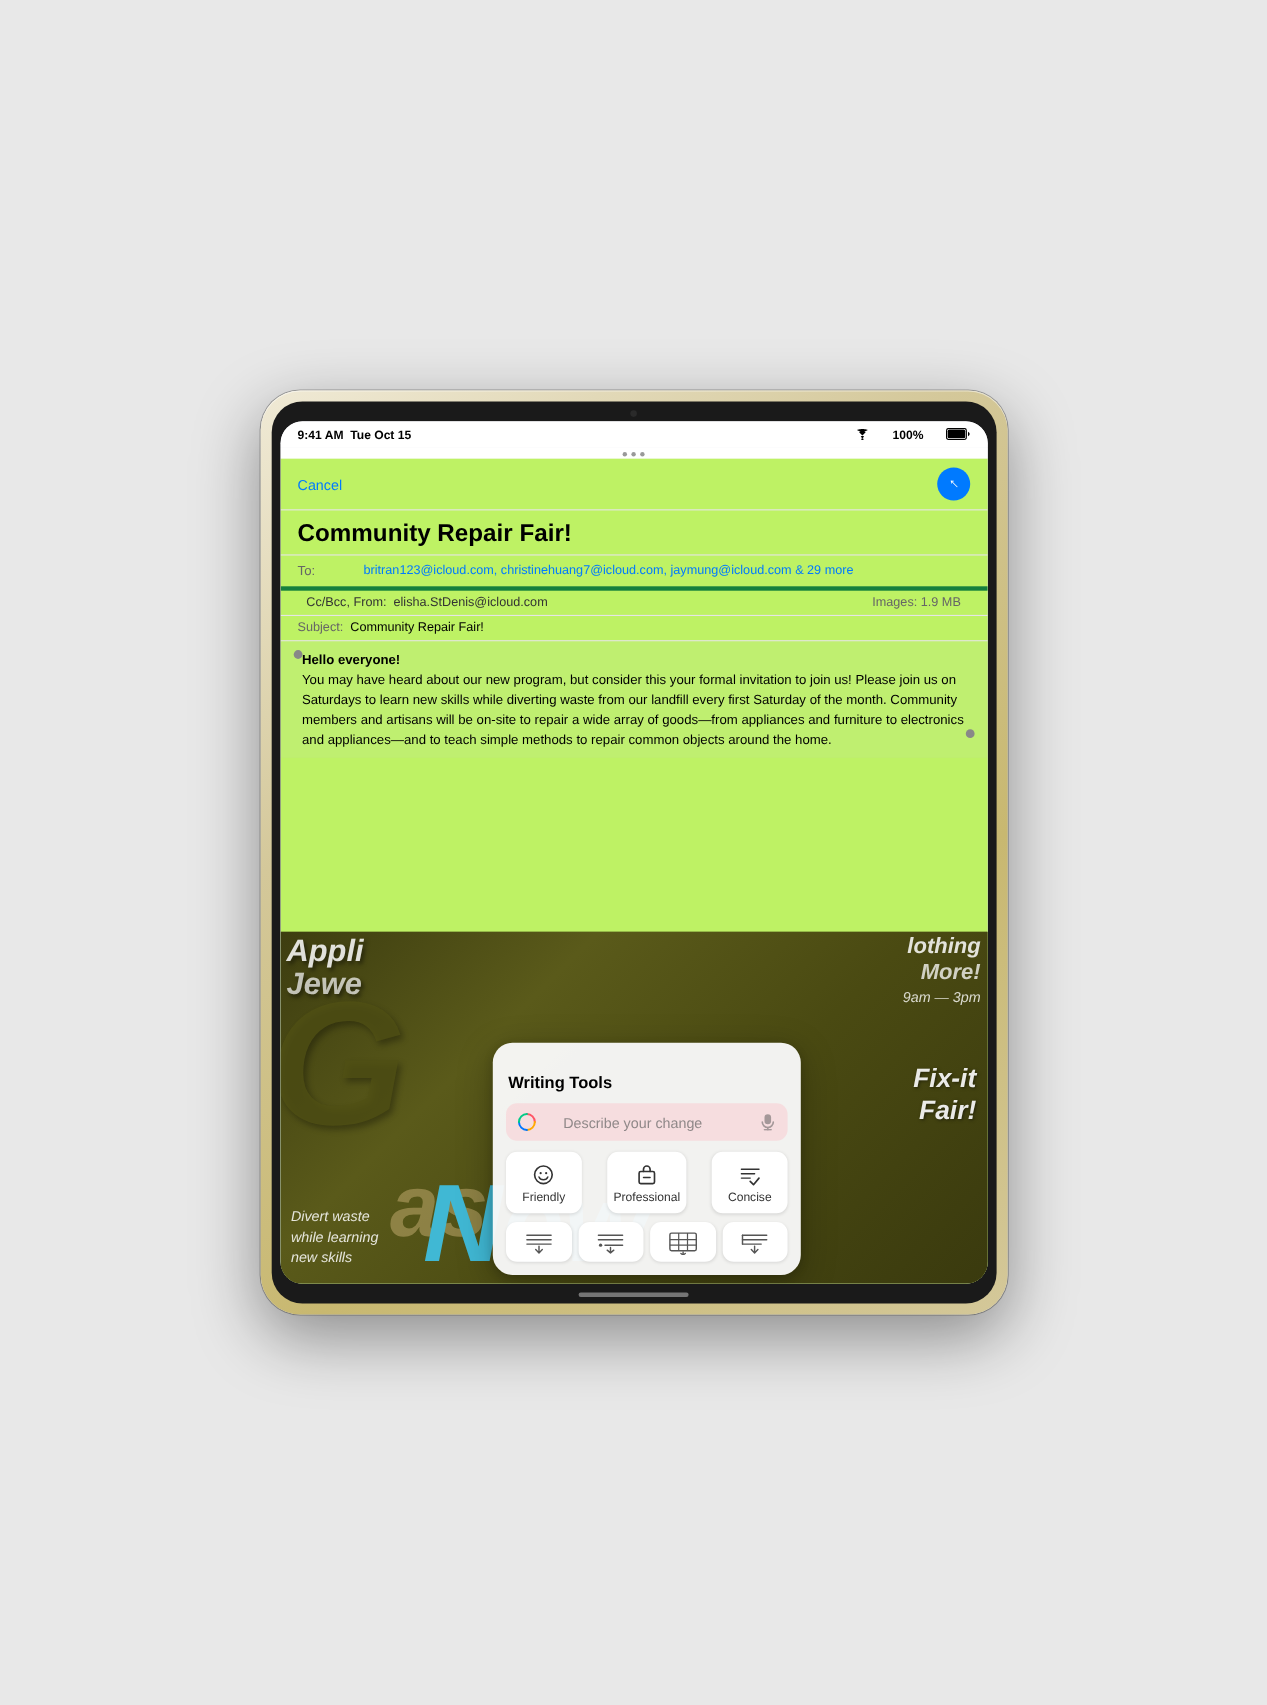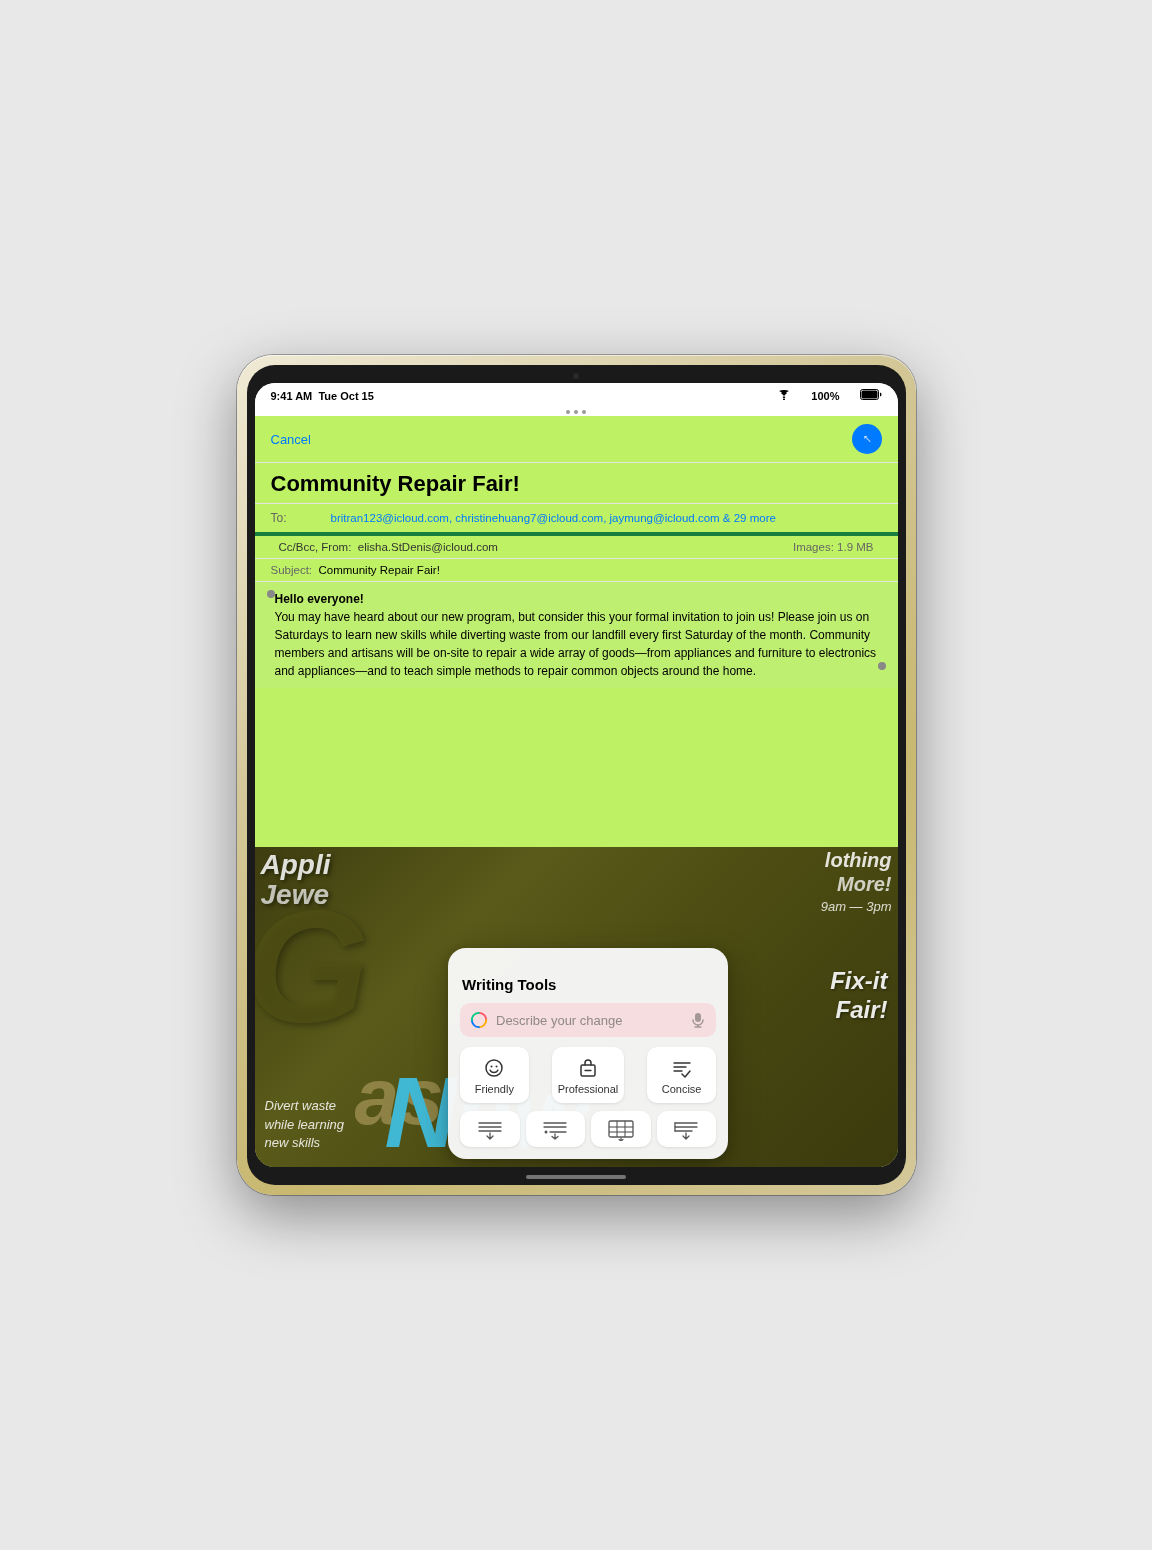--- a/index.html
+++ b/index.html
@@ -391,21 +391,21 @@
       padding: 0 2px;
     }
 
     
     .popup-search {
       background: rgba(255,182,193,0.35);
       border-radius: 10px;
       padding: 8px 10px;
       display: flex;
       align-items: center;
-      gap: 8px;
+      gap: 24px;
       margin-bottom: 10px;
     }
 
     .apple-intel-icon {
       width: 18px;
       height: 18px;
       flex-shrink: 0;
     }
 
     .popup-search-placeholder {

